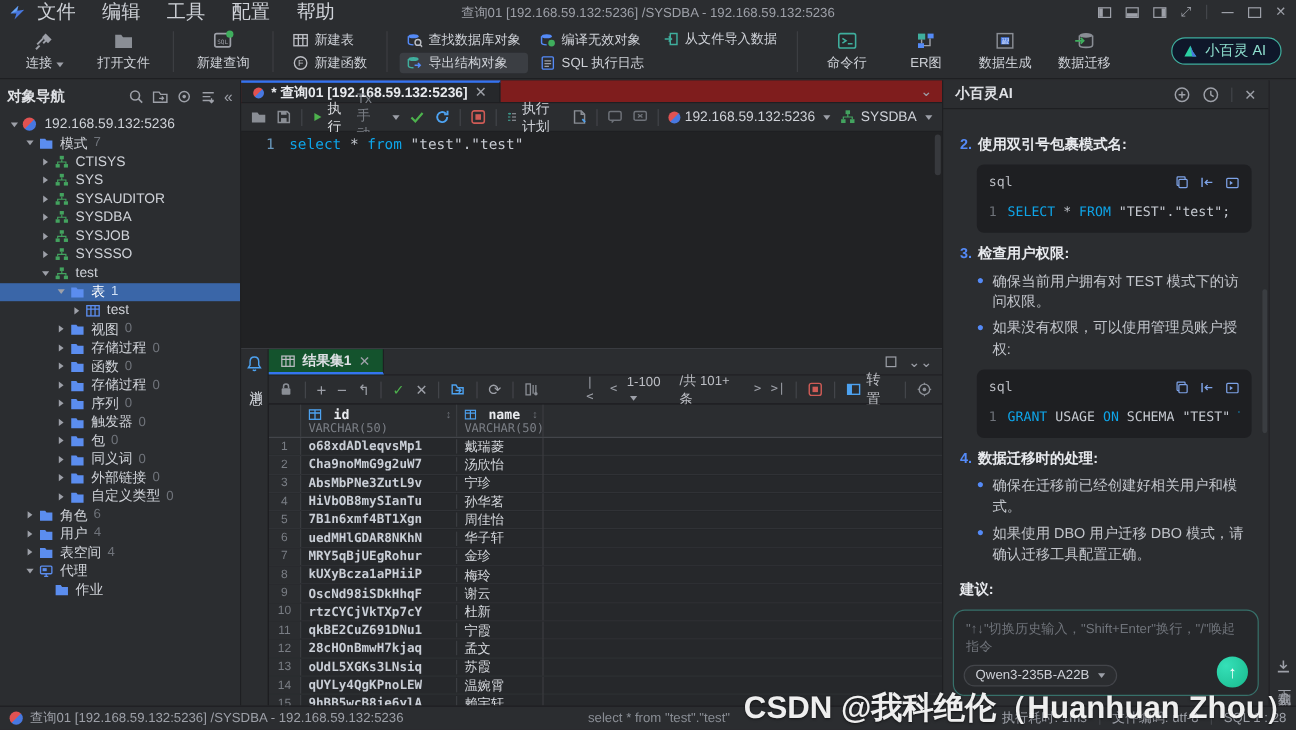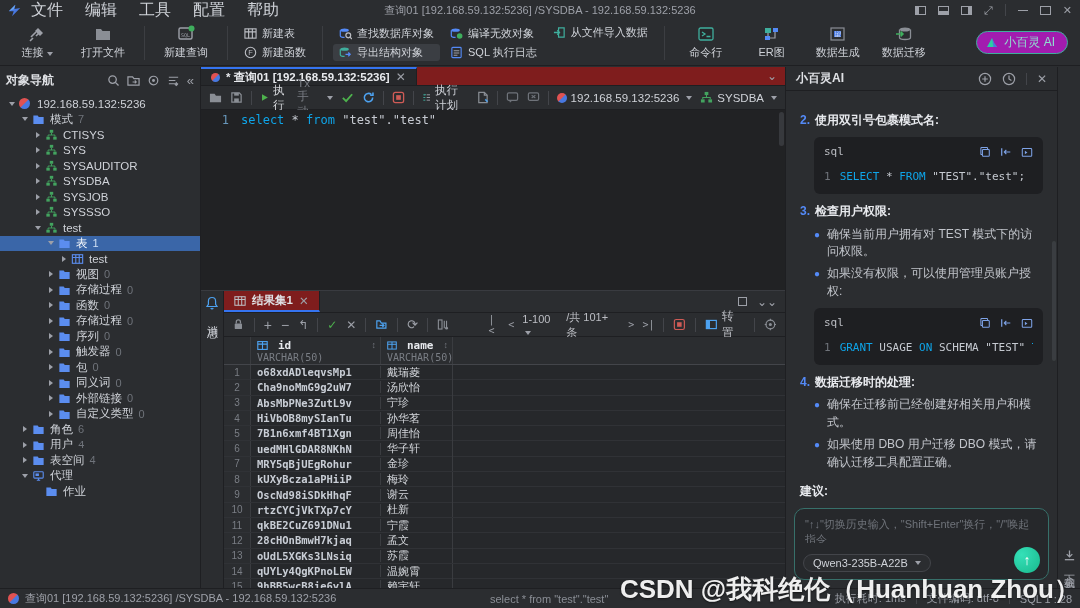--- a/index.html
+++ b/index.html
@@ -30,21 +30,21 @@
   
   .toolbar { height:46px; border-bottom:1px solid #1e1f22; display:flex; align-items:center; padding:0 6px; gap:4px; }
   .tsep { width:1px; height:34px; background:#3c3e42; margin:0 6px; }
   .tb-big { display:flex; flex-direction:column; align-items:center; justify-content:center; gap:2px; min-width:62px; padding:2px 8px; border-radius:4px; color:#cfd2d8; font-size:11px; cursor:default; }
   .tb-big svg { width:18px; height:18px; }
   .tb-col { display:flex; flex-direction:column; gap:2px; }
   .tb-small { display:flex; align-items:center; gap:5px; padding:1px 6px; border-radius:3px; font-size:11px; color:#cfd2d8; }
   .tb-small svg { width:13px; height:13px; }
   .tb-small.hl { background:#3b3e43; }
   .caret { display:inline-block; width:0; height:0; border-left:3px solid transparent; border-right:3px solid transparent; border-top:4px solid #9da0a8; margin-left:3px; }
-  .ai-pill { margin-left:auto; margin-right:6px; display:flex; align-items:center; gap:5px; border:1px solid #3fae9d; border-radius:12px; padding:2px 12px 2px 8px; color:#8fe0cf; font-size:12px; background:#a21caf; }
+  .ai-pill { margin-left:auto; margin-right:6px; display:flex; align-items:center; gap:5px; border:1px solid #3fae9d; border-radius:12px; padding:2px 12px 2px 8px; color:#8fe0cf; font-size:12px; background:#0f172a; }
 
   
   .main { position:absolute; top:67px; bottom:20px; left:0; right:0; display:flex; }
 
   
   .sidebar { width:201px; border-right:1px solid #1e1f22; display:flex; flex-direction:column; }
   .sb-head { height:26px; display:flex; align-items:center; padding:0 6px; gap:7px; }
   .sb-title { font-weight:bold; font-size:12px; color:#dfe1e5; margin-right:auto; }
   .sb-head .hicon { color:#9da0a8; font-size:11px; display:flex; align-items:center; }
   .sb-head svg { width:13px; height:13px; }
@@ -79,21 +79,21 @@
   .tok-kw { color:#0ea5e9; } .tok-pl { color:#c6cad1; } .tok-str { color:#c6cad1; }
   .escroll { position:absolute; right:1px; top:2px; width:5px; height:34px; background:#4a4d52; border-radius:3px; opacity:.55; }
 
   
   .results { height:298px; display:flex; border-top:1px solid #393b40; background:#26282b; }
   .msg-strip { width:23px; border-right:1px solid #1e1f22; background:#2b2d30; display:flex; flex-direction:column; align-items:center; padding-top:5px; gap:6px; }
   .msg-strip svg { width:14px; height:14px; }
   .vtext { writing-mode:vertical-lr; letter-spacing:2px; font-size:11px; color:#cfd2d8; }
   .res-main { flex:1; display:flex; flex-direction:column; min-width:0; }
   .res-tabs { height:22px; background:#2b2d30; display:flex; align-items:stretch; border-bottom:1px solid #1e1f22; }
-  .rtab { display:flex; align-items:center; gap:6px; padding:0 10px; font-size:11.5px; font-weight:bold; background:#7f1d1d; border-bottom:2px solid #3574f0; border-right:1px solid #1e1f22; }
+  .rtab { display:flex; align-items:center; gap:6px; padding:0 10px; font-size:11.5px; font-weight:bold; background:#14532d; border-bottom:2px solid #3574f0; border-right:1px solid #1e1f22; }
   .rtab .close { color:#9da0a8; font-weight:normal; }
   .res-tabs .tab-extra { gap:10px; }
   .res-toolbar { height:24px; background:#2b2d30; border-bottom:1px solid #1e1f22; display:flex; align-items:center; gap:9px; padding:0 8px; color:#9da0a8; font-size:12px; }
   .res-toolbar svg { width:13px; height:13px; }
   .pag { display:flex; align-items:center; gap:8px; margin-left:30px; color:#bcbec4; font-size:11px; }
   .pgbtn { font-family:"DejaVu Sans Mono",monospace; font-size:10px; color:#9da0a8; }
   .grid { flex:1; overflow:hidden; background:#1e1f22; font-size:11px; }
   .g-head { display:flex; height:28px; background:#2b2d30; border-bottom:1px solid #43454a; }
   .g-num { width:27px; flex:none; border-right:1px solid #3a3c40; text-align:center; color:#7a7e85; }
   .g-cell-id { width:130px; flex:none; border-right:1px solid #3a3c40; padding-left:6px; }

